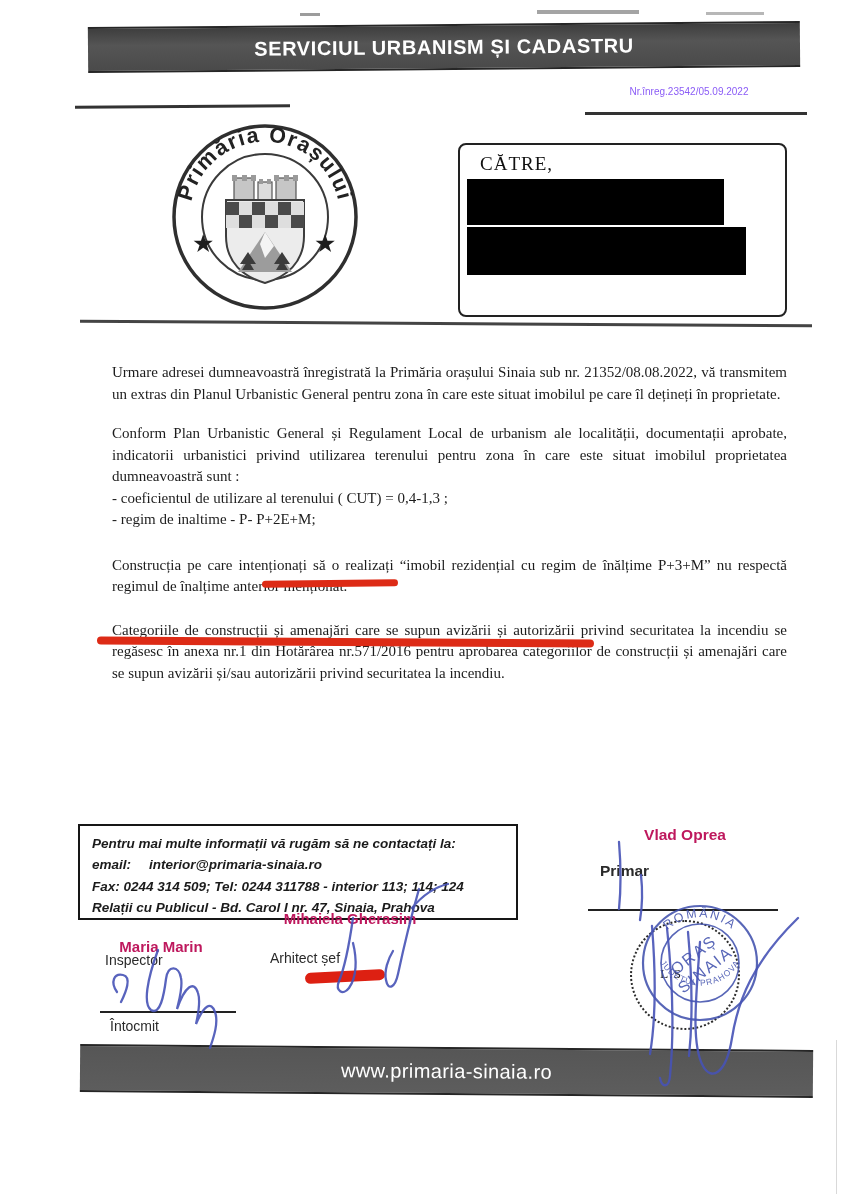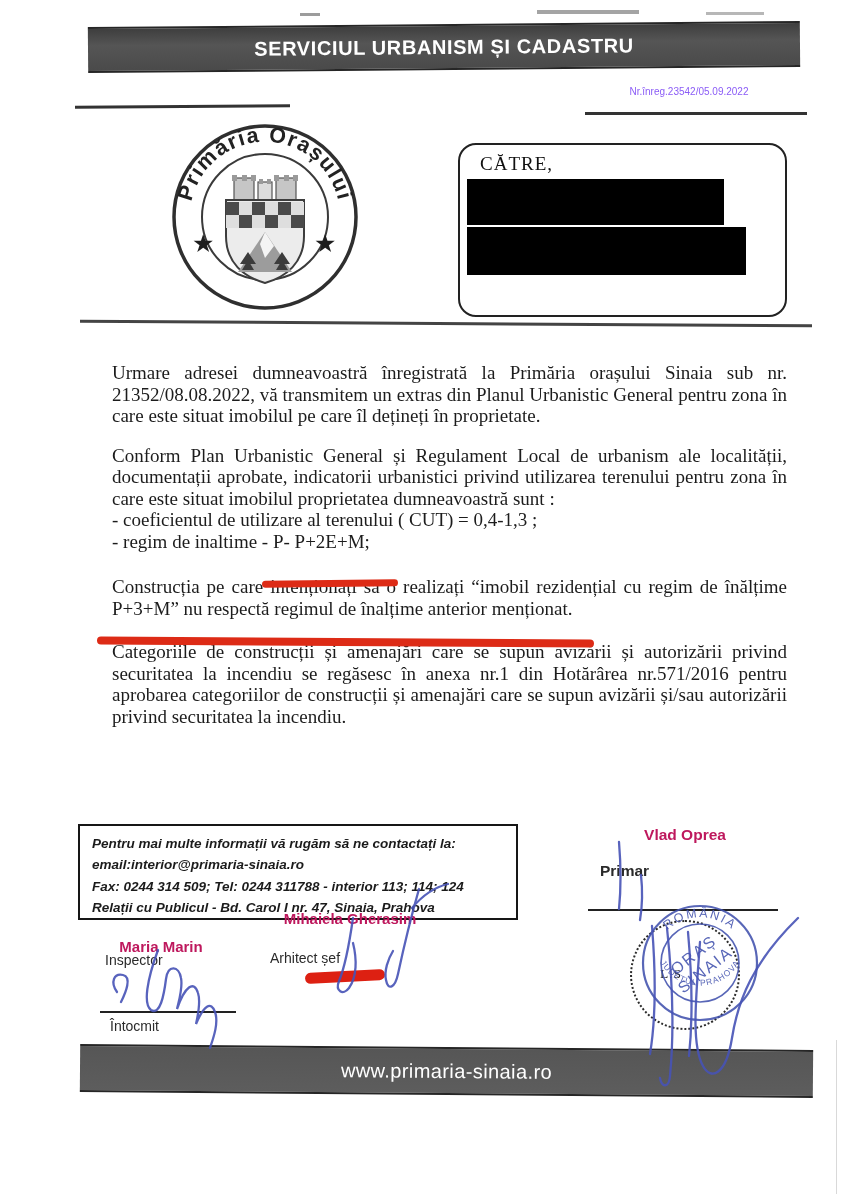--- a/index.html
+++ b/index.html
@@ -21,36 +21,36 @@
     font-size:20px;letter-spacing:.4px;background:linear-gradient(#565656,#5d5d5d);}
   .artifact{position:absolute;background:#4a4a4a;}
   
   .reg{position:absolute;left:575px;top:86px;width:228px;text-align:center;
     font-family:"Liberation Sans", sans-serif;font-size:10px;color:#8b5cf6;}
   .hline{position:absolute;background:#333;}
   
   .seal{position:absolute;left:170px;top:122px;width:190px;height:190px;}
   
   .catre-box{position:absolute;left:458px;top:143px;width:325px;height:170px;
-    border:2px solid #222;border-radius:18px;}
+    border:2px solid #222;border-radius:8px;}
   .catre-label{position:absolute;left:20px;top:8px;font-size:19px;letter-spacing:1px;color:#111;}
   .redact{position:absolute;background:#000;}
   
   .body-block{position:absolute;left:112px;top:362px;width:675px;
-    font-size:19px;line-height:21.5px;text-align:justify;}
+    font-size:15px;line-height:21.5px;text-align:justify;}
   .body-block p{margin:0 0 18px 0;}
   .body-block .bullets{margin:0 0 24px 0;text-align:left;}
   .body-block p.p3{margin-bottom:22px;}
   .redline{position:absolute;border-radius:5px;}
   
   .contact-box{position:absolute;left:78px;top:824px;width:440px;height:96px;
     border:2.5px solid #161616;padding:7px 12px;box-sizing:border-box;
     font-family:"Liberation Sans", sans-serif;font-weight:bold;font-style:italic;
     font-size:13.5px;line-height:1.58;color:#1b1b1b;}
-  .contact-box .row{display:flex;gap:0;}
+  .contact-box .row{display:flex;gap:18px;}
   
   .sig-name{position:absolute;font-family:"Liberation Sans", sans-serif;
     font-weight:bold;font-size:15px;color:#be185d;text-align:center;}
   .sig-title{position:absolute;font-family:"Liberation Sans", sans-serif;
     font-size:14px;color:#2a2a2a;text-align:left;}
   
   .ls-circle{position:absolute;left:630px;top:920px;width:106px;height:106px;
     border:2px dotted #2c2c2c;border-radius:50%;}
   .ls-text{position:absolute;left:28px;top:44px;font-size:13.5px;color:#222;
     font-family:"Liberation Serif", serif;letter-spacing:1px;}

